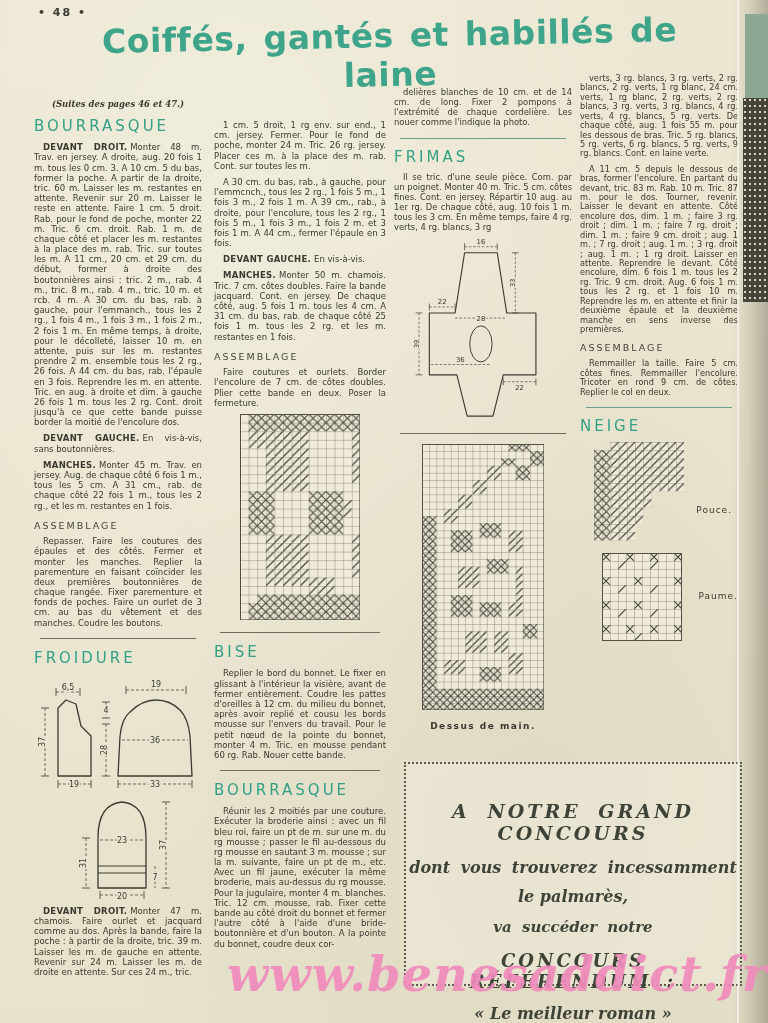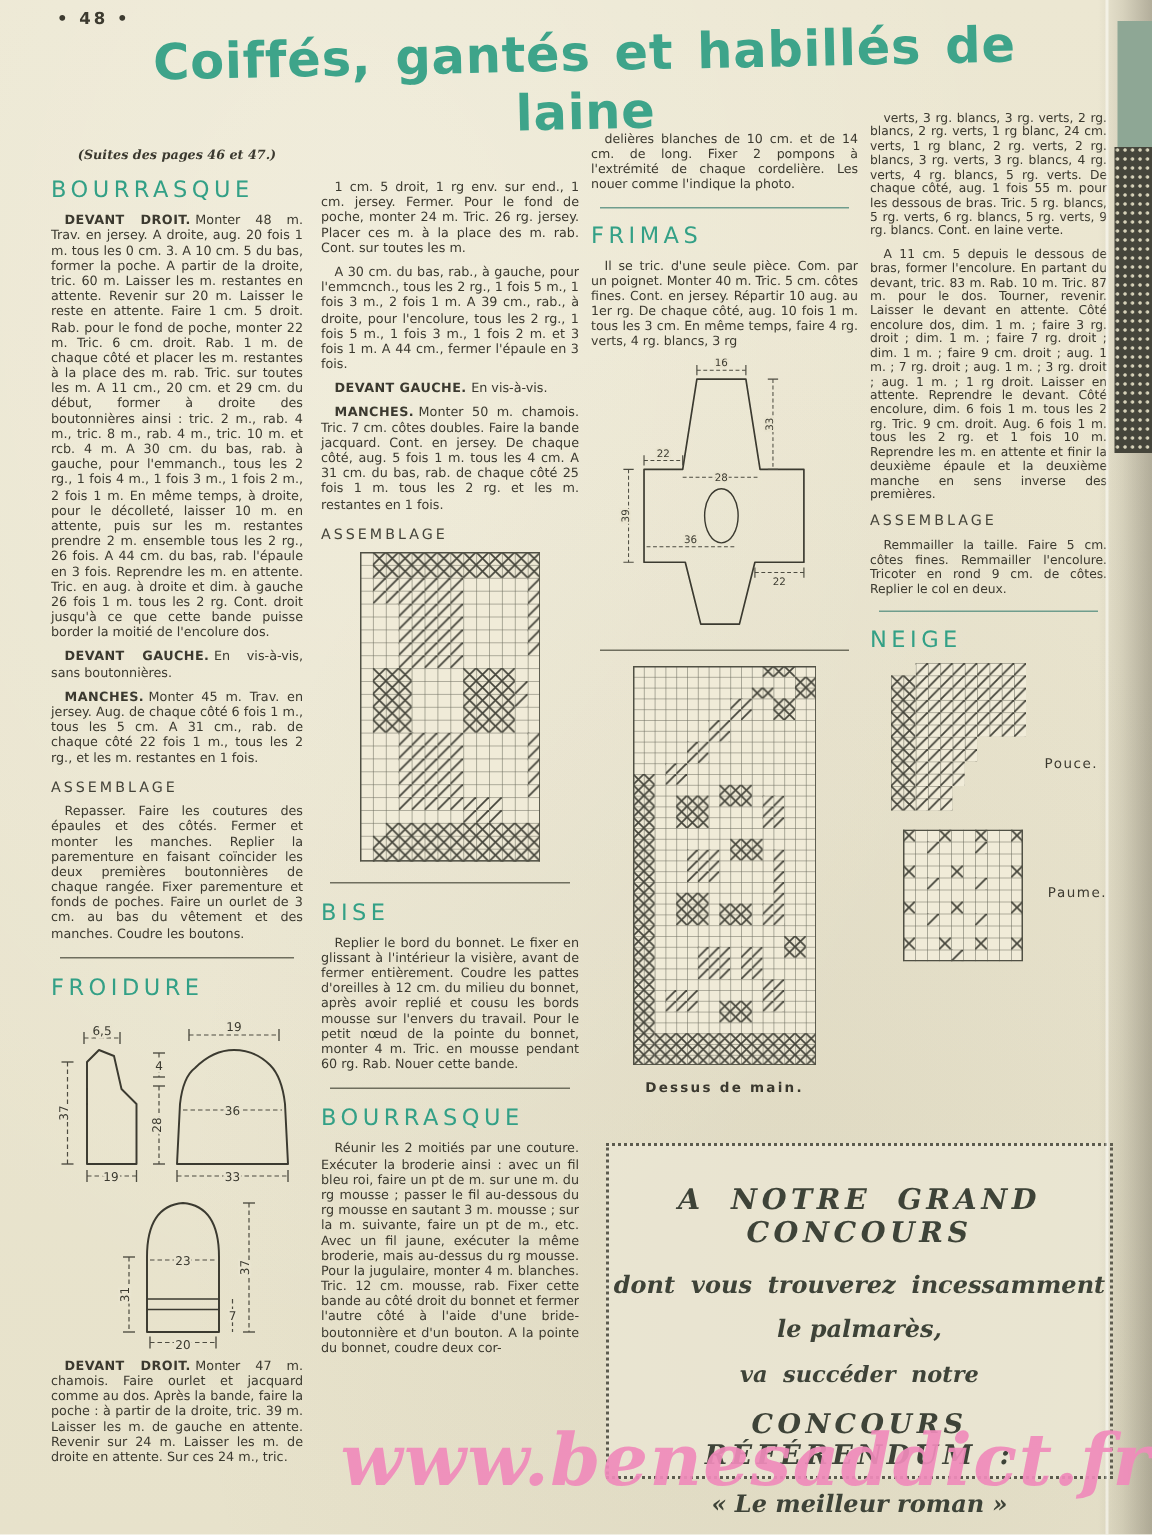--- a/index.html
+++ b/index.html
@@ -31,21 +31,21 @@
   #pouce-cap{right:6px;bottom:28px;}
   #paume-cap{right:0px;top:38px;}
   .diagram{display:block;margin:4px auto;}
   .diagram .mline{stroke:#4c4b40;stroke-width:.8;stroke-dasharray:3 2;fill:none;}
   .diagram .tick{stroke:#4c4b40;stroke-width:.9;}
   .diagram .outline{fill:none;stroke:#3b3a30;stroke-width:1.3;stroke-linejoin:round;}
   .diagram .mtext{font-size:8px;fill:#3b3a30;font-family:"DejaVu Sans",sans-serif;paint-order:stroke;stroke:#e9e4cf;stroke-width:3px;text-anchor:middle;}
   .concours{position:absolute;left:404px;top:762px;width:338px;height:224px;box-sizing:border-box;
     border:2px dotted #5c5b4e;background:rgba(236,231,214,.72);z-index:5;text-align:center;
     font-family:"DejaVu Serif",serif;font-style:italic;color:#3e4338;padding-top:20px;}
-  .concours .l1{font-size:19px;font-weight:bold;letter-spacing:3px;word-spacing:8px;margin:5px 0 14px;}
+  .concours .l1{font-size:19px;font-weight:bold;letter-spacing:3px;word-spacing:8px;margin:16px 0 14px;}
   .concours .l2{font-size:16px;font-weight:bold;word-spacing:5px;margin:0 0 10px;}
   .concours .l3{font-size:16px;font-weight:bold;margin:0 0 12px;}
   .concours .l4{font-size:15px;font-weight:bold;word-spacing:5px;margin:0 0 14px;}
   .concours .l5{font-size:18px;font-weight:bold;letter-spacing:3px;word-spacing:6px;margin:0 0 12px;}
   .concours .l6{font-size:16px;font-weight:bold;margin:0;}
   .watermark{position:absolute;left:225px;top:946px;width:545px;text-align:center;z-index:9;
     font-family:"DejaVu Serif",serif;font-style:italic;font-weight:bold;font-size:48px;
     color:#f08bbb;opacity:.92;letter-spacing:1px;}
   .edge-shade{position:absolute;right:0;top:0;width:36px;height:100%;z-index:6;
     background:linear-gradient(90deg,rgba(0,0,0,0) 0%,rgba(110,105,85,.16) 45%,rgba(85,80,65,.38) 100%);}
@@ -144,20 +144,21 @@
   <div class="col" id="col2">
     <p class="para"><span>1 cm. 5 droit, 1 rg env. sur end., 1 cm. jersey. Fermer. Pour le fond de poche, monter 24 m. Tric. 26 rg. jersey. Placer ces m. à la place des m. rab. Cont. sur toutes les m.</span></p>
     <p class="para"><span>A 30 cm. du bas, rab., à gauche, pour l'emmcnch., tous les 2 rg., 1 fois 5 m., 1 fois 3 m., 2 fois 1 m. A 39 cm., rab., à droite, pour l'encolure, tous les 2 rg., 1 fois 5 m., 1 fois 3 m., 1 fois 2 m. et 3 fois 1 m. A 44 cm., fermer l'épaule en 3 fois.</span></p>
     <p class="para">
       <b class="lead">DEVANT GAUCHE.</b><span>En vis-à-vis.</span>
     </p>
     <p class="para">
       <b class="lead">MANCHES.</b><span>Monter 50 m. chamois. Tric. 7 cm. côtes doubles. Faire la bande jacquard. Cont. en jersey. De chaque côté, aug. 5 fois 1 m. tous les 4 cm. A 31 cm. du bas, rab. de chaque côté 25 fois 1 m. tous les 2 rg. et les m. restantes en 1 fois.</span>
     </p>
     <h4 class="sub-h">ASSEMBLAGE</h4>
+    <p class="para"><span>Faire coutures et ourlets. Border l'encolure de 7 cm. de côtes doubles. Plier cette bande en deux. Poser la fermeture.</span></p>
     <div class="chart-box" style="width:121px;"><svg width="120.4" height="206.4" viewBox="0 0 120.39999999999999 206.39999999999998" xmlns="http://www.w3.org/2000/svg">
           <defs>
     <pattern id="charts-jacquard-plain" width="8.6" height="8.6" patternUnits="userSpaceOnUse">
       <rect width="8.6" height="8.6" fill="#f0ebd8"></rect>
       <path d="M 8.6 0 H 0 V 8.6" fill="none" stroke="#6a6a5c" stroke-width="0.7"></path>
     </pattern>
     <pattern id="charts-jacquard-cross" width="8.6" height="8.6" patternUnits="userSpaceOnUse">
       <rect width="8.6" height="8.6" fill="#ede8d4"></rect>
       <path d="M 8.6 0 H 0 V 8.6" fill="none" stroke="#6a6a5c" stroke-width="0.7"></path>
       <path d="M0 0 L 8.6 8.6 M 8.6 0 L 0 8.6" stroke="#44443a" stroke-width="1.1"></path>

